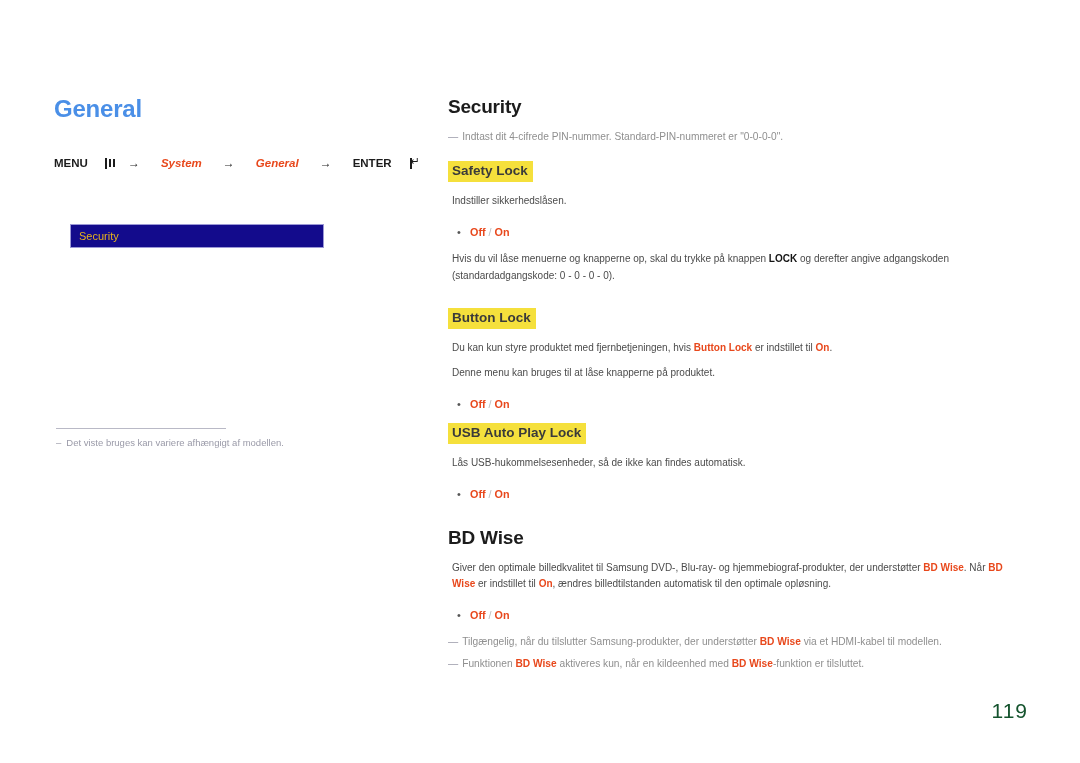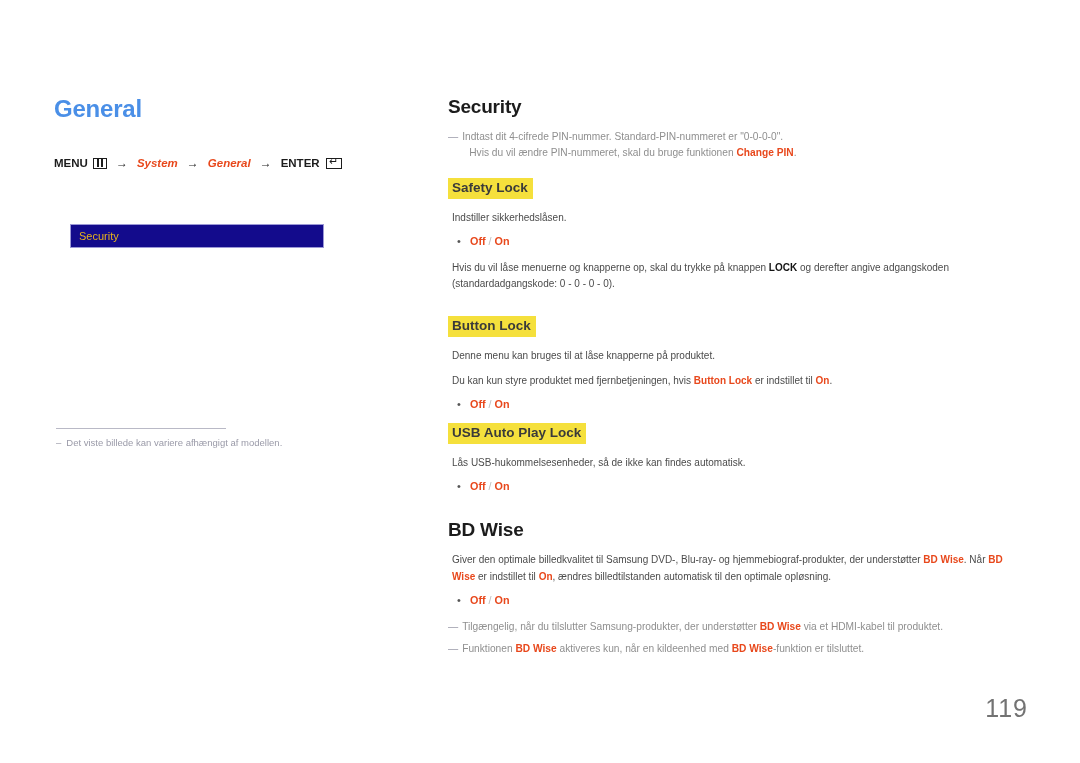--- a/index.html
+++ b/index.html
@@ -42,21 +42,21 @@
   }
 
   .menu-path {
     margin-top: 34px;
     font-size: 11.5px;
     font-weight: bold;
     color: #1c1c1c;
     white-space: nowrap;
     display: flex;
     align-items: center;
-    gap: 4px;
+    gap: 16px;
   }
   .menu-path .seg-dark { color: #1c1c1c; }
   .menu-path .seg-red  { color: #e8481c; font-style: italic; }
   .menu-path .arrow {
     color: #1c1c1c;
     font-weight: normal;
     padding: 0 5px;
     font-size: 12px;
   }
 
@@ -192,21 +192,21 @@
     margin: 0 0 13px 0;
     font-size: 10.8px;
   }
   .bullet-dot {
     width: 22px;
     flex: none;
     color: #555;
     font-size: 11px;
     padding-left: 9px;
   }
-  .bullet-text { color: #bdbdbd; }
+  .bullet-text { color: #bdbdbd; margin-top: 8px; }
   .bullet-text .opt { color: #e8481c; font-weight: bold; }
 
   .footnote {
     display: flex;
     gap: 5px;
     font-size: 10.2px;
     line-height: 1.55;
     color: #8f8f8f;
     margin-bottom: 6px;
   }
@@ -233,22 +233,22 @@
     letter-spacing: -1px;
   }
   .intro-note .body { display: block; }
   .intro-note .l2 { display: block; padding-left: 7px; }
 
   
   .page-number {
     position: absolute;
     right: 52px;
     bottom: 40px;
-    font-size: 25px;
-    color: #737373;
+    font-size: 21px;
+    color: #14532d;
     letter-spacing: 1px;
     font-weight: normal;
   }
 </style>
 </head>
 <body>
 
 <div class="page">
 
   <div class="left-col">
@@ -272,54 +272,53 @@
   </div>
 
   <div class="menu-mock">
     <span class="menu-mock-label">Security</span>
   </div>
 
   <div class="left-rule"></div>
 
   <div class="left-note">
     <span class="dash">–</span>
-    <span>Det viste billede kan variere afhængigt af modellen.</span>
+    <span>Det viste bruges kan variere afhængigt af modellen.</span>
   </div>
 
   <div class="right-col">
 
     <h2 class="h2">Security</h2>
 
     <div class="intro-note">
       <span class="dash">—</span>
       <span class="body">
         <span>Indtast dit 4-cifrede PIN-nummer. Standard-PIN-nummeret er "0-0-0-0".</span>
-        <span class="l2"><span>Hvis du vil ændre PIN-nummeret, skal du bruge funktionen </span><span class="b-red">Change PIN</span><span>.</span></span>
       </span>
     </div>
 
     
     <h3 class="h3">Safety Lock</h3>
 
     <p class="para tight">Indstiller sikkerhedslåsen.</p>
 
     <div class="bullet-row">
       <span class="bullet-dot">•</span>
       <span class="bullet-text"><span class="opt">Off</span><span> / </span><span class="opt">On</span></span>
     </div>
 
 
     <p class="para"><span>Hvis du vil låse menuerne og knapperne op, skal du trykke på knappen </span><span class="b-dark">LOCK</span><span> og derefter angive adgangskoden (standardadgangskode: 0 - 0 - 0 - 0).</span></p>
 
     
     <h3 class="h3" style="margin-top:14px;">Button Lock</h3>
 
+    <p class="para tight"><span>Du kan kun styre produktet med fjernbetjeningen, hvis </span><span class="b-red">Button Lock</span><span> er indstillet til </span><span class="b-red">On</span><span>.</span></p>
+
     <p class="para tight">Denne menu kan bruges til at låse knapperne på produktet.</p>
-
-    <p class="para tight"><span>Du kan kun styre produktet med fjernbetjeningen, hvis </span><span class="b-red">Button Lock</span><span> er indstillet til </span><span class="b-red">On</span><span>.</span></p>
 
     <div class="bullet-row">
       <span class="bullet-dot">•</span>
       <span class="bullet-text"><span class="opt">Off</span><span> / </span><span class="opt">On</span></span>
     </div>
 
     
     <h3 class="h3" style="">USB Auto Play Lock</h3>
 
     <p class="para tight">Lås USB-hukommelsesenheder, så de ikke kan findes automatisk.</p>
@@ -335,21 +334,21 @@
     <p class="para tight"><span>Giver den optimale billedkvalitet til Samsung DVD-, Blu-ray- og hjemmebiograf-produkter, der understøtter </span><span class="b-red">BD Wise</span><span>. Når </span><span class="b-red">BD Wise</span><span> er indstillet til </span><span class="b-red">On</span><span>, ændres billedtilstanden automatisk til den optimale opløsning.</span></p>
 
     <div class="bullet-row">
       <span class="bullet-dot">•</span>
       <span class="bullet-text"><span class="opt">Off</span><span> / </span><span class="opt">On</span></span>
     </div>
 
     <div class="note-block">
       <div class="footnote">
         <span class="dash">—</span>
-        <span><span>Tilgængelig, når du tilslutter Samsung-produkter, der understøtter </span><span class="b-red">BD Wise</span><span> via et HDMI-kabel til produktet.</span></span>
+        <span><span>Tilgængelig, når du tilslutter Samsung-produkter, der understøtter </span><span class="b-red">BD Wise</span><span> via et HDMI-kabel til modellen.</span></span>
       </div>
       <div class="footnote">
         <span class="dash">—</span>
         <span><span>Funktionen </span><span class="b-red">BD Wise</span><span> aktiveres kun, når en kildeenhed med </span><span class="b-red">BD Wise</span><span>-funktion er tilsluttet.</span></span>
       </div>
     </div>
 
   </div>
 
   <div class="page-number">119</div>

